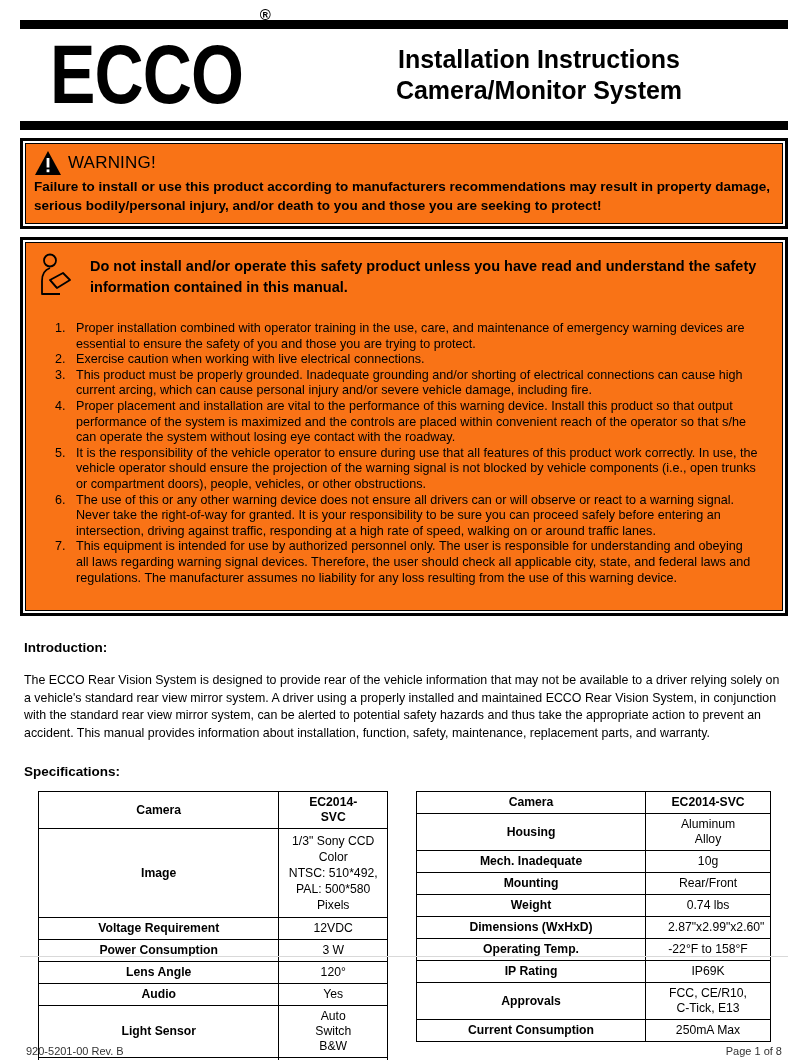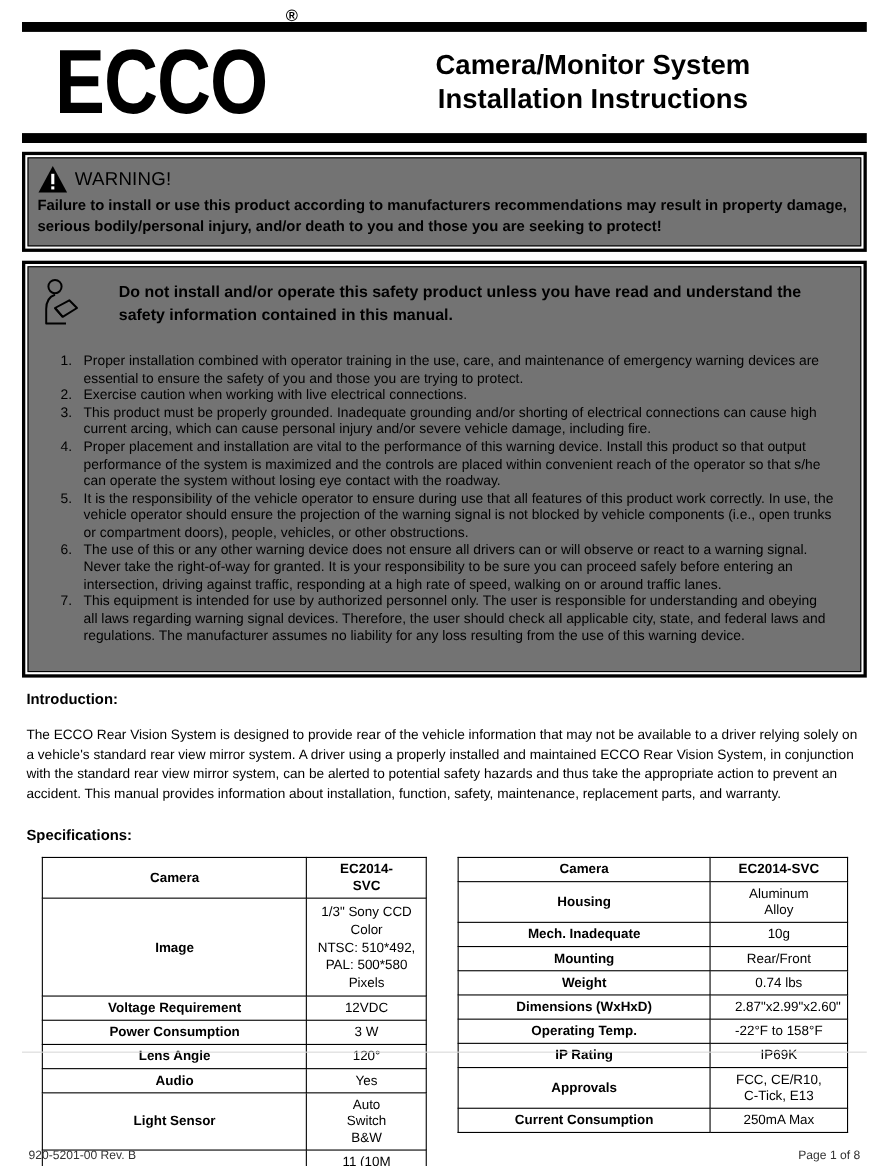--- a/index.html
+++ b/index.html
@@ -80,21 +80,21 @@
 
   
   .panel {
     border: 3px solid #000;
     margin-top: 8px;
     padding: 2px;
     background: #ffffff;
   }
   .panel-inner {
     border: 1px solid #000;
-    background: #737373;
+    background: #f97316;
     padding: 6px 8px 8px 8px;
   }
 
   .warn-head {
     display: flex;
     align-items: center;
     gap: 6px;
     margin-bottom: 1px;
   }
   .warn-tri {
@@ -110,21 +110,21 @@
   .warn-body {
     font-size: 13.5px;
     font-weight: bold;
     line-height: 19px;
   }
 
   
   .safety-head {
     display: flex;
     align-items: flex-start;
-    gap: 36px;
+    gap: 18px;
     padding: 4px 0 6px 4px;
   }
   .read-icon {
     width: 34px;
     height: 46px;
     flex: 0 0 34px;
   }
   .safety-head-text {
     font-size: 14.5px;
     font-weight: bold;
@@ -151,21 +151,21 @@
     left: 5px;
     top: 0;
     width: 18px;
     text-align: left;
   }
 
   
   .section-head {
     font-size: 13.5px;
     font-weight: bold;
-    margin: 12px 0 0 4px;
+    margin: 24px 0 0 4px;
   }
   .intro-body {
     font-size: 12.4px;
     line-height: 17.5px;
     margin: 17px 4px 0 4px;
     text-align: left;
   }
   .spec-head {
     font-size: 13.5px;
     font-weight: bold;
@@ -233,22 +233,22 @@
 <div class="page">
 
   <div class="rule-top"></div>
 
   <div class="header">
     <div class="logo-wrap">
       <span class="logo-text">ECCO</span>
         <span class="logo-reg">®</span>
     </div>
     <div class="title-wrap">
+      <div class="title-line">Installation Instructions</div>
       <div class="title-line">Camera/Monitor System</div>
-      <div class="title-line">Installation Instructions</div>
     </div>
   </div>
 
   <div class="rule-bottom"></div>
 
   <div class="panel">
     <div class="panel-inner">
       <div class="warn-head">
         <svg class="warn-tri" viewBox="0 0 28 26">
           <polygon points="14,1 27,25 1,25" fill="#000"></polygon>

